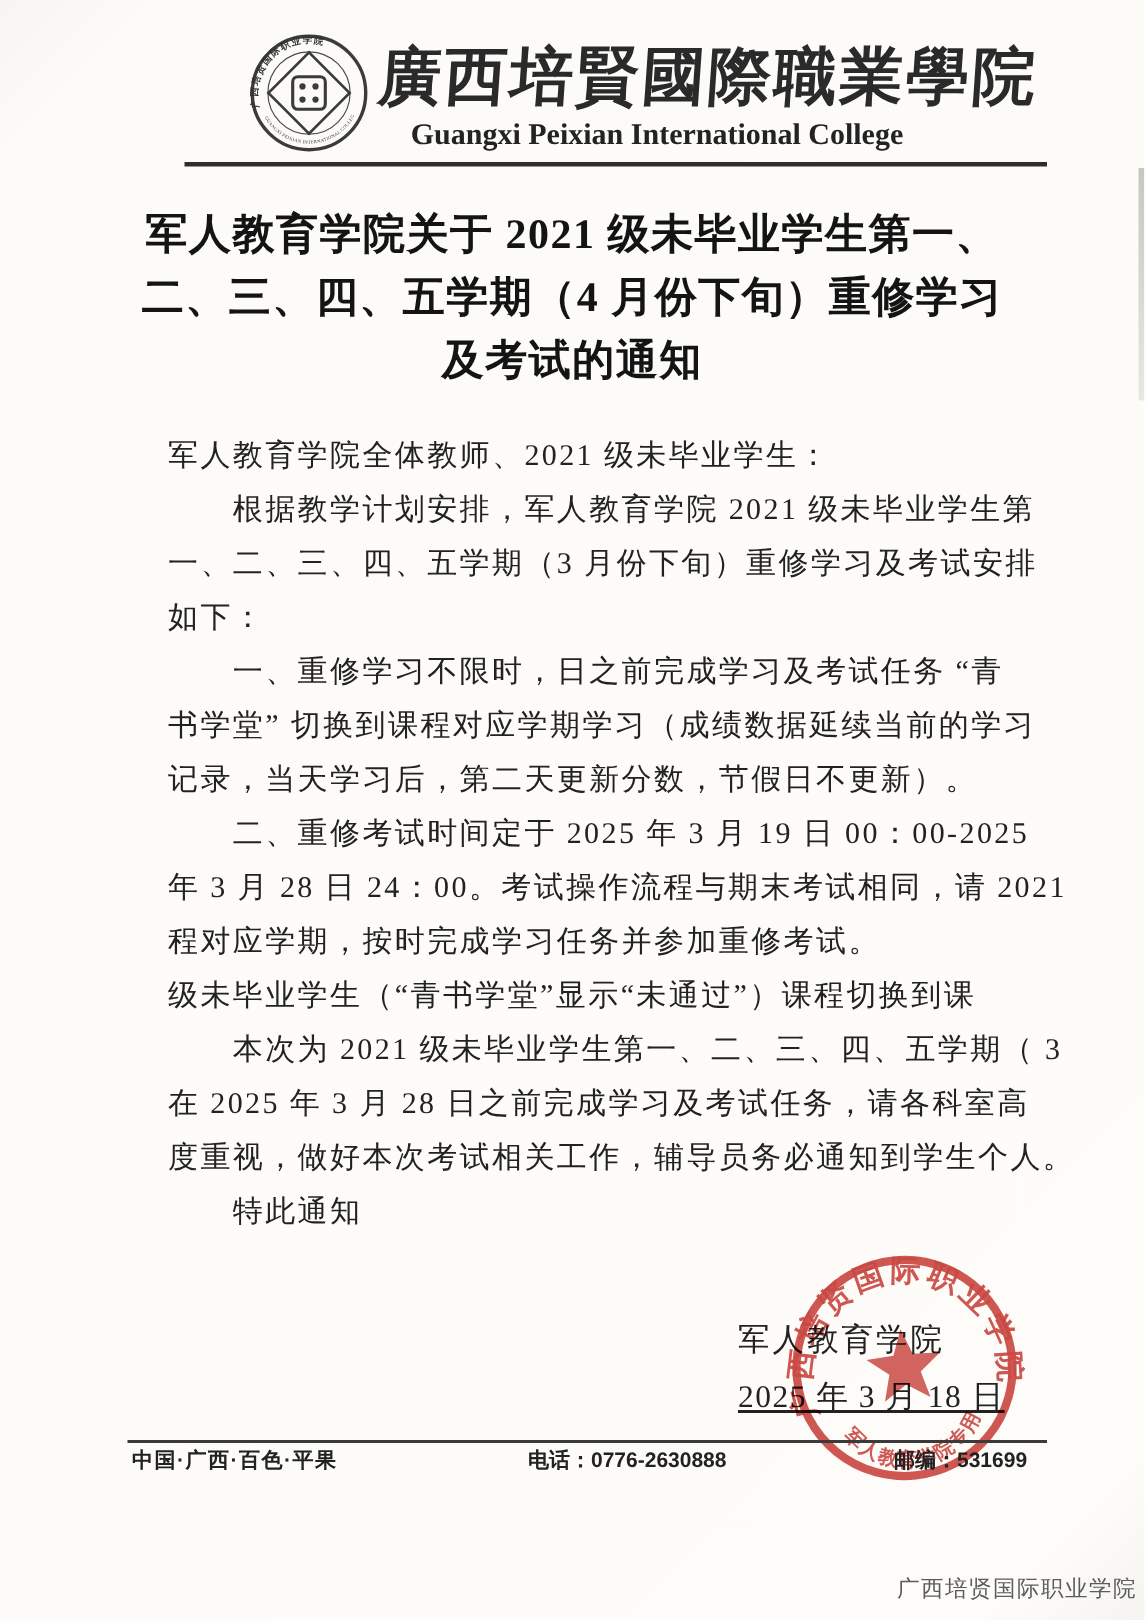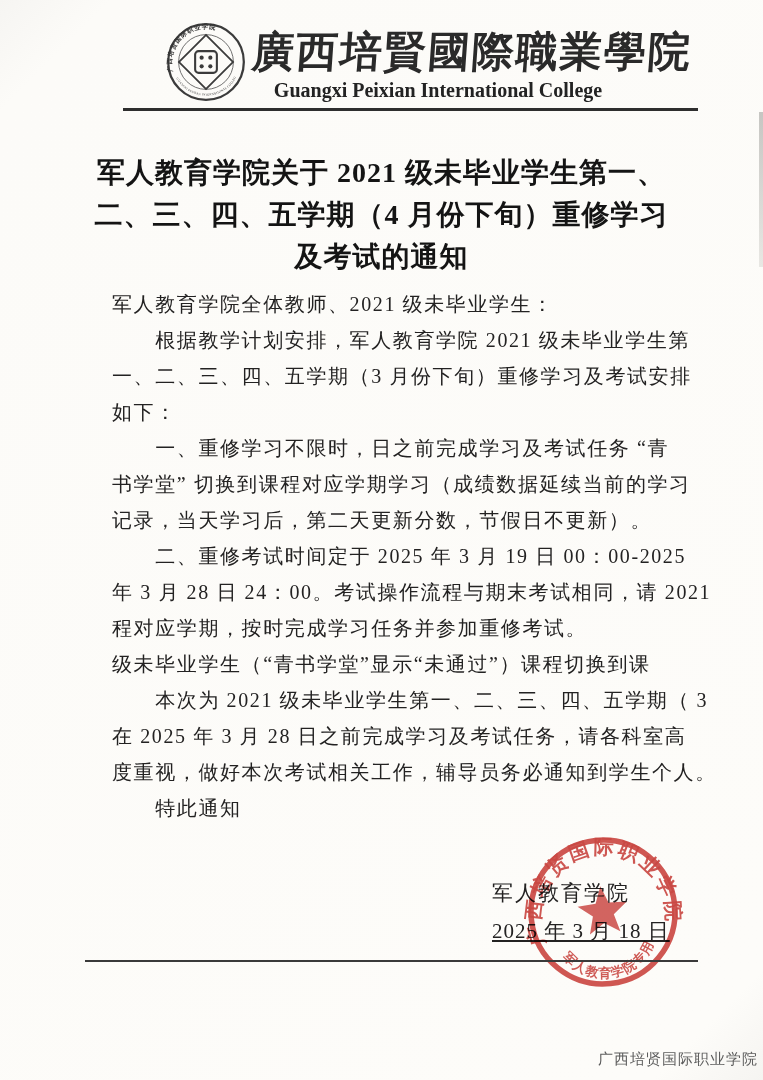--- a/index.html
+++ b/index.html
@@ -18,21 +18,21 @@
   .name-en{
     font-size:20px;line-height:22px;font-weight:bold;color:#232323;
     letter-spacing:0px;white-space:nowrap;margin-top:1px;
   }
   .header-divider{position:absolute;left:123px;top:108px;width:575px;height:3px;background:#2e2e2e;}
   .scan-edge{position:absolute;right:0;top:112px;width:4px;height:155px;
     background:linear-gradient(to bottom,#9a9a96,#d8d7d2);opacity:.55;}
   
   .notice-title{
     position:absolute;top:136px;left:0;width:763px;text-align:center;
-    font-weight:bold;font-size:28px;line-height:42px;letter-spacing:1px;color:#141414;margin-top:16px;
+    font-weight:bold;font-size:28px;line-height:42px;letter-spacing:1px;color:#141414;
   }
   
   .body-text{
     position:absolute;top:286px;left:92px;width:586px;
     font-size:20px;line-height:36px;letter-spacing:1.6px;color:#232222;
   }
   .body-text .line{white-space:nowrap;margin-left:20px;}
   
   .signature{
     position:absolute;top:879px;left:492px;width:190px;
@@ -134,16 +134,21 @@
     <text font-size="20" letter-spacing="3.2" fill="#c5302b" font-weight="bold" opacity="0.92">
       <textPath href="#seal-top" xlink:href="#seal-top" startOffset="2">广西培贤国际职业学院</textPath>
     </text>
     <polygon points="0,-26 6.5,-8.9 24.7,-8.0 10.5,3.4 15.3,21.0 0,11 -15.3,21.0 -10.5,3.4 -24.7,-8.0 -6.5,-8.9" fill="#c5302b" opacity="0.85"></polygon>
     <text font-size="13" letter-spacing="1" fill="#c5302b" font-weight="bold" opacity="0.9">
       <textPath href="#seal-bot" xlink:href="#seal-bot" startOffset="2">军人教育学院专用</textPath>
     </text>
   </svg>
 
   <div class="footer-divider"></div>
+  <div class="footer">
+    <span class="footer-location">中国·广西·百色·平果</span>
+    <span class="footer-phone">电话：0776-2630888</span>
+    <span class="footer-postcode">邮编：531699</span>
+  </div>
 
   <div class="watermark">广西培贤国际职业学院</div>
 
 </div>
 
 </body></html>

